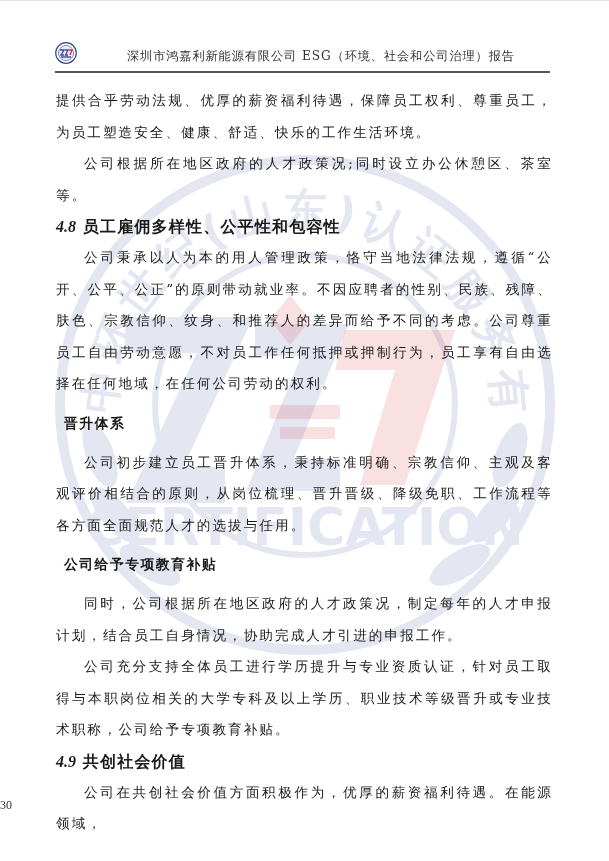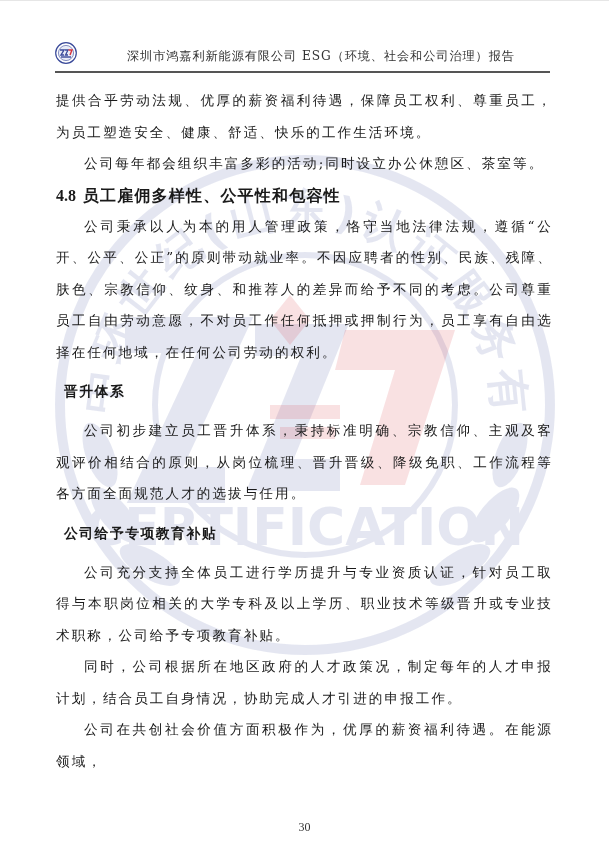--- a/index.html
+++ b/index.html
@@ -15,25 +15,25 @@
   .header-rule { position: absolute; left: 55px; top: 71px; width: 495px; height: 2px; background: #555; }
 
   
   .watermark { position: absolute; left: 55px; top: 155px; width: 500px; height: 500px; pointer-events: none; }
 
   
   .content { position: absolute; left: 56px; top: 85px; width: 497px; }
   .p { font-size: 13.6px; line-height: 31.5px; letter-spacing: 2.05px; margin: 0; text-align: justify; word-break: break-all; }
   .indent { text-indent: 28px; }
   .h2 { font-size: 16px; font-weight: bold; line-height: 31px; margin: 0; letter-spacing: 1.2px; }
-  .h2 .num { font-family: "Liberation Serif", serif; font-weight: bold; letter-spacing: 0; }
+  .h2 .num { font-family: "Liberation Serif", serif; font-weight: bold; letter-spacing: 0; font-style: italic; }
   .h3 { font-size: 13.8px; font-weight: bold; line-height: 31px; margin: 8px; letter-spacing: 1.5px; font-family: "DejaVu Sans", sans-serif; }
 
-  .page-number { position: absolute; left: 0; width: 609px; top: 798px; text-align: center;
-                 font-family: "Liberation Serif", serif; font-size: 12px; color: #333; margin-top: 22px; }
+  .page-number { position: absolute; left: 0; width: 609px; top: 798px; text-align: left;
+                 font-family: "Liberation Serif", serif; font-size: 12px; color: #333; }
 </style>
 </head>
 <body>
 
 <div class="page">
   <div class="page-border-top"></div>
 
   <div class="header">
     <svg class="header-logo" viewBox="0 0 22 22">
       <circle cx="11" cy="11" r="10.3" fill="#ffffff" stroke="#3a4a9a" stroke-width="1.2"></circle>
@@ -74,31 +74,35 @@
     <g opacity="0.14" fill="#d8323a">
       <polygon points="290,175 400,175 350,330 305,330 340,215 280,215"></polygon>
       <polygon points="235,140 255,165 235,190 215,165"></polygon>
       <rect x="215" y="250" width="70" height="14"></rect>
       <rect x="225" y="272" width="55" height="12"></rect>
     </g>
   </svg>
 
   <div class="content">
     <p class="p">提供合乎劳动法规、优厚的薪资福利待遇，保障员工权利、尊重员工，为员工塑造安全、健康、舒适、快乐的工作生活环境。</p>
-    <p class="p indent">公司每年都会组织丰富多彩的活动;同时设立办公休憩区、茶室等。</p>
+    <p class="p indent">公司根据所在地区政府的人才政策况;同时设立办公休憩区、茶室等。</p>
 
     <p class="h2">
       <span class="num">4.8</span>
       <span>员工雇佣多样性、公平性和包容性</span>
     </p>
     <p class="p indent">公司秉承以人为本的用人管理政策，恪守当地法律法规，遵循“公开、公平、公正”的原则带动就业率。不因应聘者的性别、民族、残障、肤色、宗教信仰、纹身、和推荐人的差异而给予不同的考虑。公司尊重员工自由劳动意愿，不对员工作任何抵押或押制行为，员工享有自由选择在任何地域，在任何公司劳动的权利。</p>
 
     <p class="h3">晋升体系</p>
     <p class="p indent">公司初步建立员工晋升体系，秉持标准明确、宗教信仰、主观及客观评价相结合的原则，从岗位梳理、晋升晋级、降级免职、工作流程等各方面全面规范人才的选拔与任用。</p>
     <p class="h3">公司给予专项教育补贴</p>
+    <p class="p indent">同时，公司根据所在地区政府的人才政策况，制定每年的人才申报计划，结合员工自身情况，协助完成人才引进的申报工作。</p>
     <p class="p indent">公司充分支持全体员工进行学历提升与专业资质认证，针对员工取得与本职岗位相关的大学专科及以上学历、职业技术等级晋升或专业技术职称，公司给予专项教育补贴。</p>
-    <p class="p indent">同时，公司根据所在地区政府的人才政策况，制定每年的人才申报计划，结合员工自身情况，协助完成人才引进的申报工作。</p>
 
+    <p class="h2">
+      <span class="num">4.9</span>
+      <span>共创社会价值</span>
+    </p>
     <p class="p indent">公司在共创社会价值方面积极作为，优厚的薪资福利待遇。在能源领域，</p>
   </div>
 
   <div class="page-number">30</div>
 </div>
 
 </body></html>

